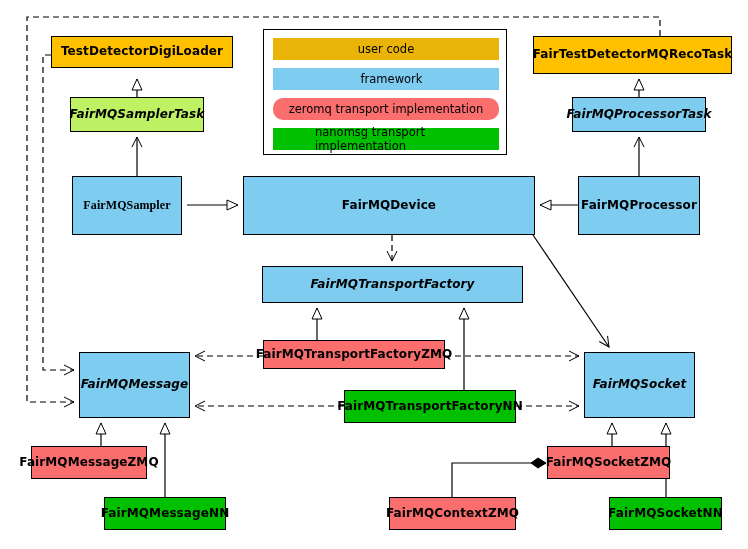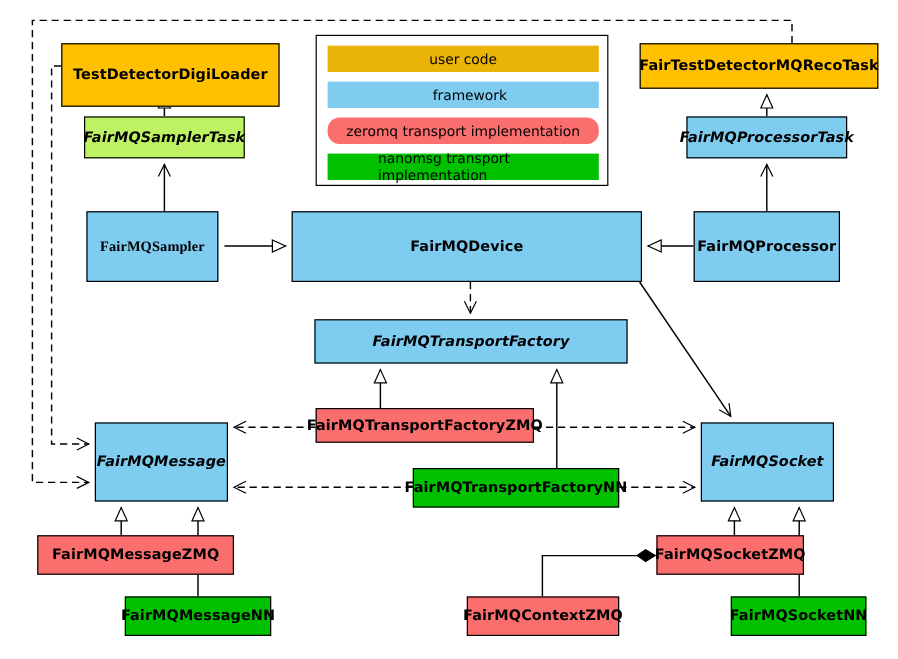--- a/index.html
+++ b/index.html
@@ -83,21 +83,21 @@
       <line x1="101" y1="446" x2="101" y2="423" marker-end="url(#m-tri)"></line>
       <line x1="165" y1="497" x2="165" y2="423" marker-end="url(#m-tri)"></line>
 
       <line x1="612" y1="446" x2="612" y2="423" marker-end="url(#m-tri)"></line>
       <line x1="666" y1="497" x2="666" y2="423" marker-end="url(#m-tri)"></line>
 
       <path d="M452,497 L452,463 L546,463" marker-end="url(#m-diamond)"></path>
     </g>
   </svg>
 
-  <div class="node" style="left:51px;top:36px;width:182px;height:53px;background:#FFC000;">TestDetectorDigiLoader</div>
+  <div class="node" style="left:51px;top:36px;width:182px;height:32px;background:#FFC000;">TestDetectorDigiLoader</div>
 
   <div class="node abstract" style="left:70px;top:97px;width:134px;height:35px;background:#bef264;">FairMQSamplerTask</div>
 
   <div class="node" style="left:72px;top:176px;width:110px;height:59px;background:#7ECCF0;font-family:Liberation Serif, serif;">FairMQSampler</div>
 
   <div class="node" style="left:243px;top:176px;width:292px;height:59px;background:#7ECCF0;">FairMQDevice</div>
 
   <div class="node" style="left:578px;top:176px;width:122px;height:59px;background:#7ECCF0;">FairMQProcessor</div>
 
   <div class="node" style="left:533px;top:36px;width:199px;height:38px;background:#FFC000;">FairTestDetectorMQRecoTask</div>
@@ -107,21 +107,21 @@
   <div class="node abstract" style="left:262px;top:266px;width:261px;height:37px;background:#7ECCF0;">FairMQTransportFactory</div>
 
   <div class="node" style="left:263px;top:340px;width:182px;height:29px;background:#FB6E6E;">FairMQTransportFactoryZMQ</div>
 
   <div class="node" style="left:344px;top:390px;width:172px;height:33px;background:#00C000;">FairMQTransportFactoryNN</div>
 
   <div class="node abstract" style="left:79px;top:352px;width:111px;height:66px;background:#7ECCF0;">FairMQMessage</div>
 
   <div class="node abstract" style="left:584px;top:352px;width:111px;height:66px;background:#7ECCF0;">FairMQSocket</div>
 
-  <div class="node" style="left:31px;top:446px;width:164px;height:33px;background:#FB6E6E;">FairMQMessageZMQ</div>
+  <div class="node" style="left:31px;top:446px;width:116px;height:33px;background:#FB6E6E;">FairMQMessageZMQ</div>
 
   <div class="node" style="left:104px;top:497px;width:122px;height:33px;background:#00C000;">FairMQMessageNN</div>
 
   <div class="node" style="left:547px;top:446px;width:123px;height:33px;background:#FB6E6E;">FairMQSocketZMQ</div>
 
   <div class="node" style="left:389px;top:497px;width:127px;height:33px;background:#FB6E6E;">FairMQContextZMQ</div>
 
   <div class="node" style="left:609px;top:497px;width:113px;height:33px;background:#00C000;">FairMQSocketNN</div>
 
   <div class="legend-box" style="left:263px;top:29px;width:244px;height:126px;">

